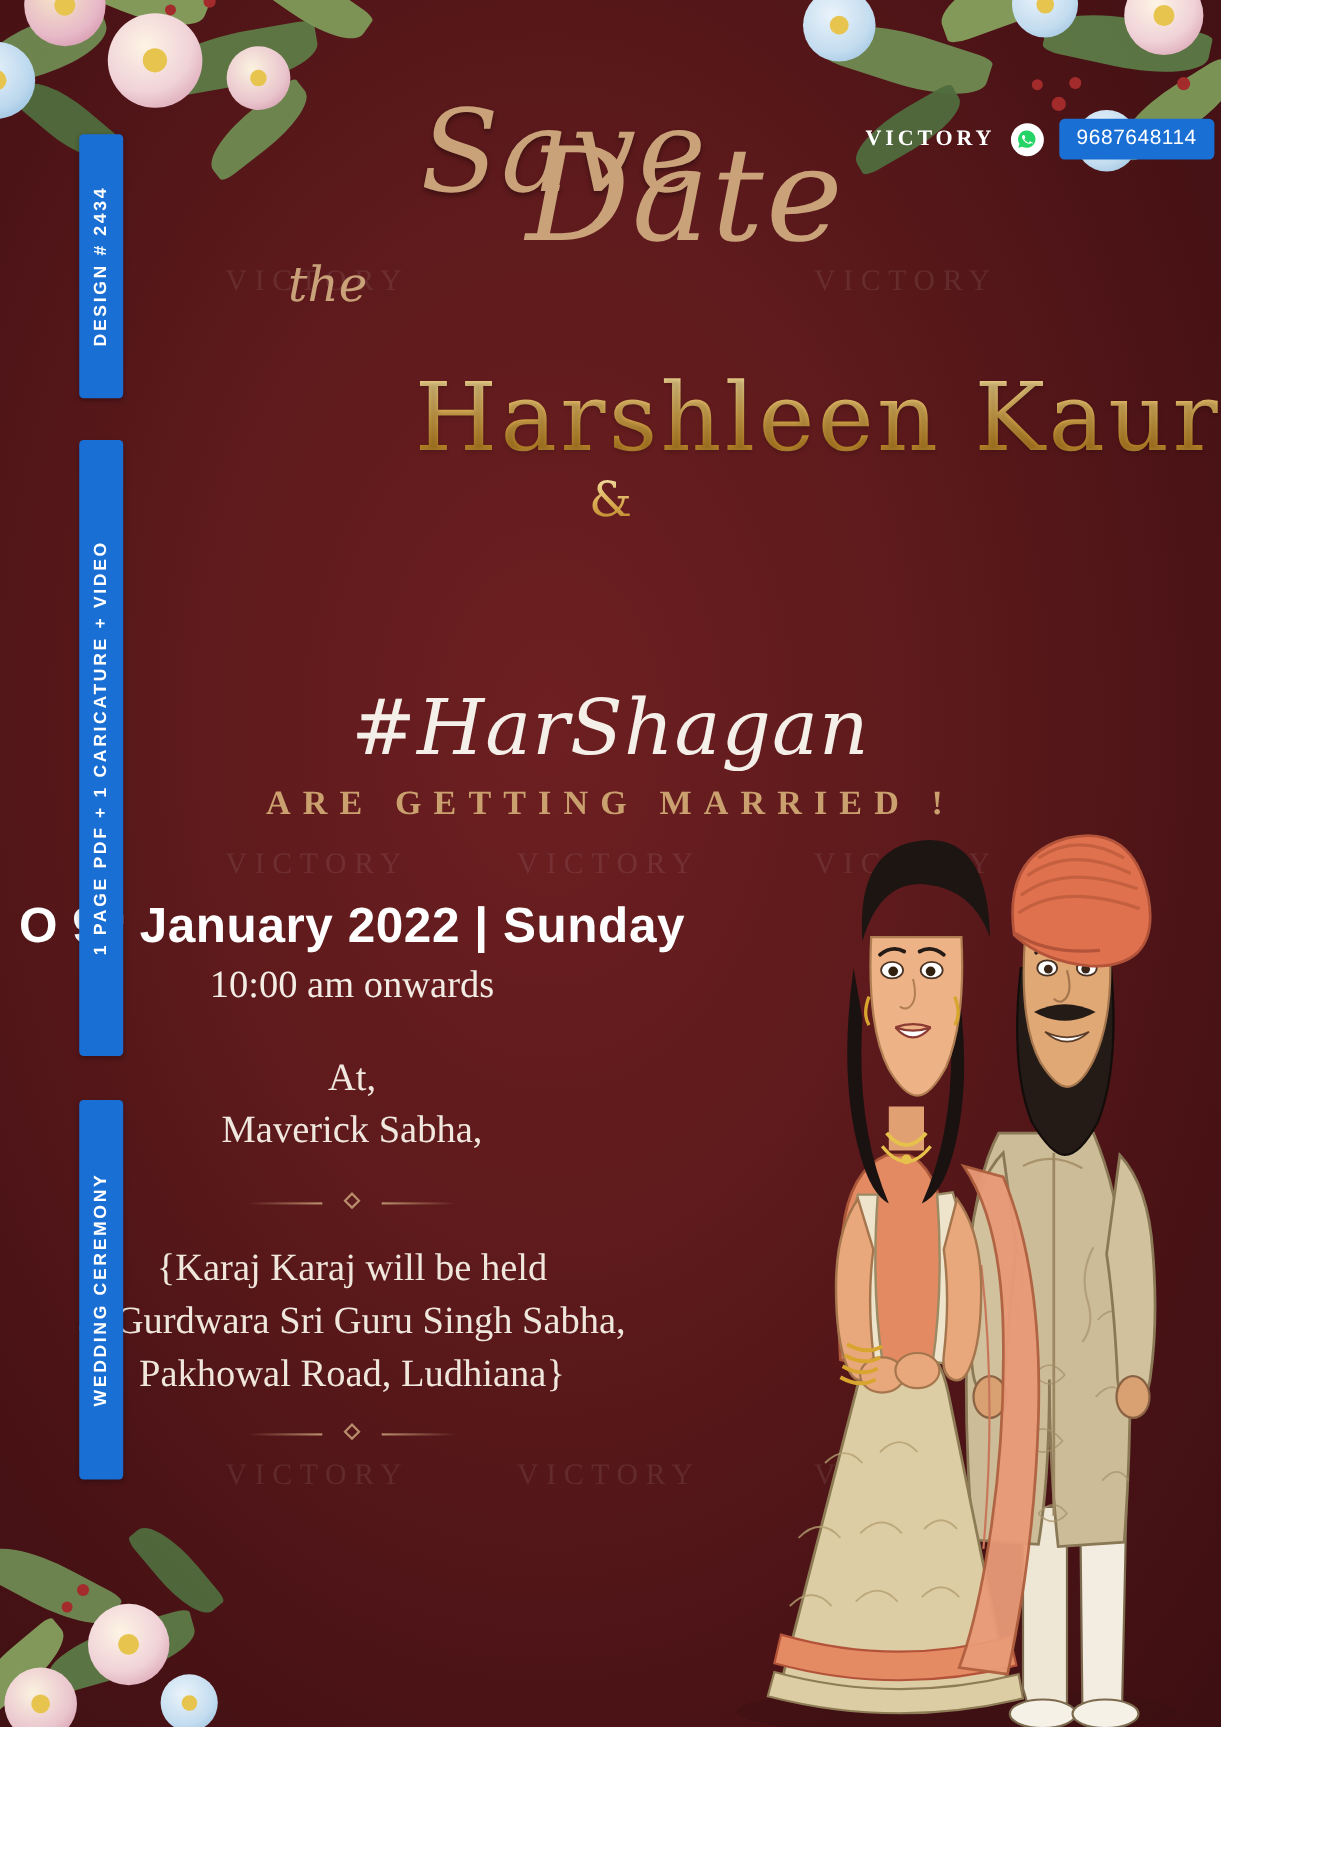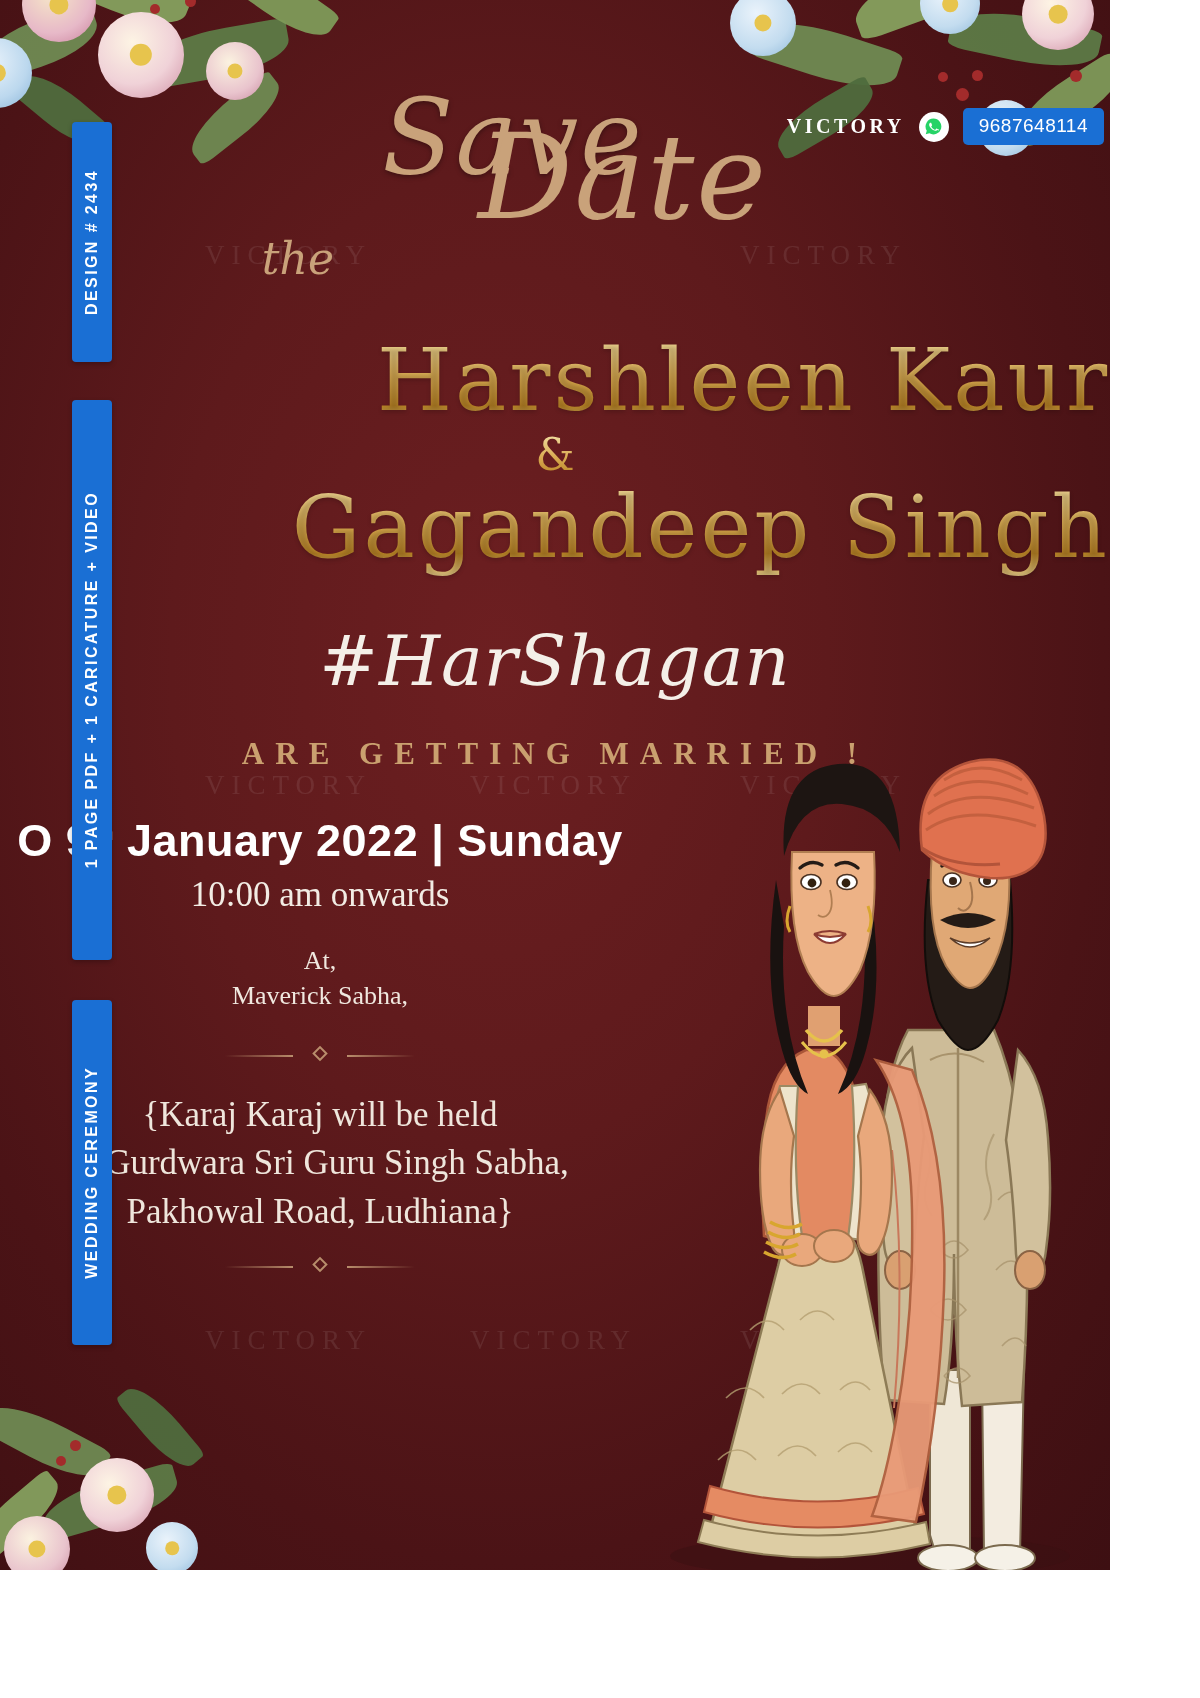--- a/index.html
+++ b/index.html
@@ -210,21 +210,20 @@
   .getting-married {
     position: absolute;
     left: 0; right: 0;
     top: 712px;
     text-align: center;
     font-family: "Liberation Serif", serif;
     font-size: 31px;
     letter-spacing: 11px;
     color: #caa06f;
     font-weight: 700;
-    margin-top: 24px;
   }
 
   
   .details {
     position: absolute;
     left: 0;
     top: 815px;
     width: 640px;
     text-align: center;
     color: #f6f1ea;
@@ -238,23 +237,23 @@
     white-space: nowrap;
   }
   .date-line sup { font-size: 23px; }
   .time-line {
     margin-top: 8px;
     font-family: "Liberation Serif", serif;
     font-size: 35px;
     color: #f2ece4;
   }
   .venue {
-    margin-top: 28px;
-    font-family: "Liberation Serif", serif;
-    font-size: 26px;
+    margin-top: 41px;
+    font-family: "Liberation Serif", serif;
+    font-size: 35px;
     line-height: 1.35;
     color: #f0e8df;
   }
   .divider {
     margin: 34px auto 0;
     width: 190px;
     height: 18px;
     position: relative;
     opacity: .85;
   }
@@ -355,21 +354,20 @@
 
     <div class="save-block">
       <div class="save-word save-line1">Save</div>
       <span class="save-the">the</span>
       <span class="save-date">Date</span>
     </div>
 
     <div class="names">
       <div class="name-line">Harshleen Kaur</div>
       <div class="amp">&amp;</div>
-      <div class="name-line">Gagandeep Singh</div>
     </div>
 
     <div class="hashtag">#HarShagan</div>
 
     <div class="getting-married">ARE GETTING MARRIED !</div>
 
     <div class="details">
       <div class="date-line"><span>O  9</span><sup>th</sup><span> January 2022 | Sunday</span></div>
       <div class="time-line">10:00 am onwards</div>
 

